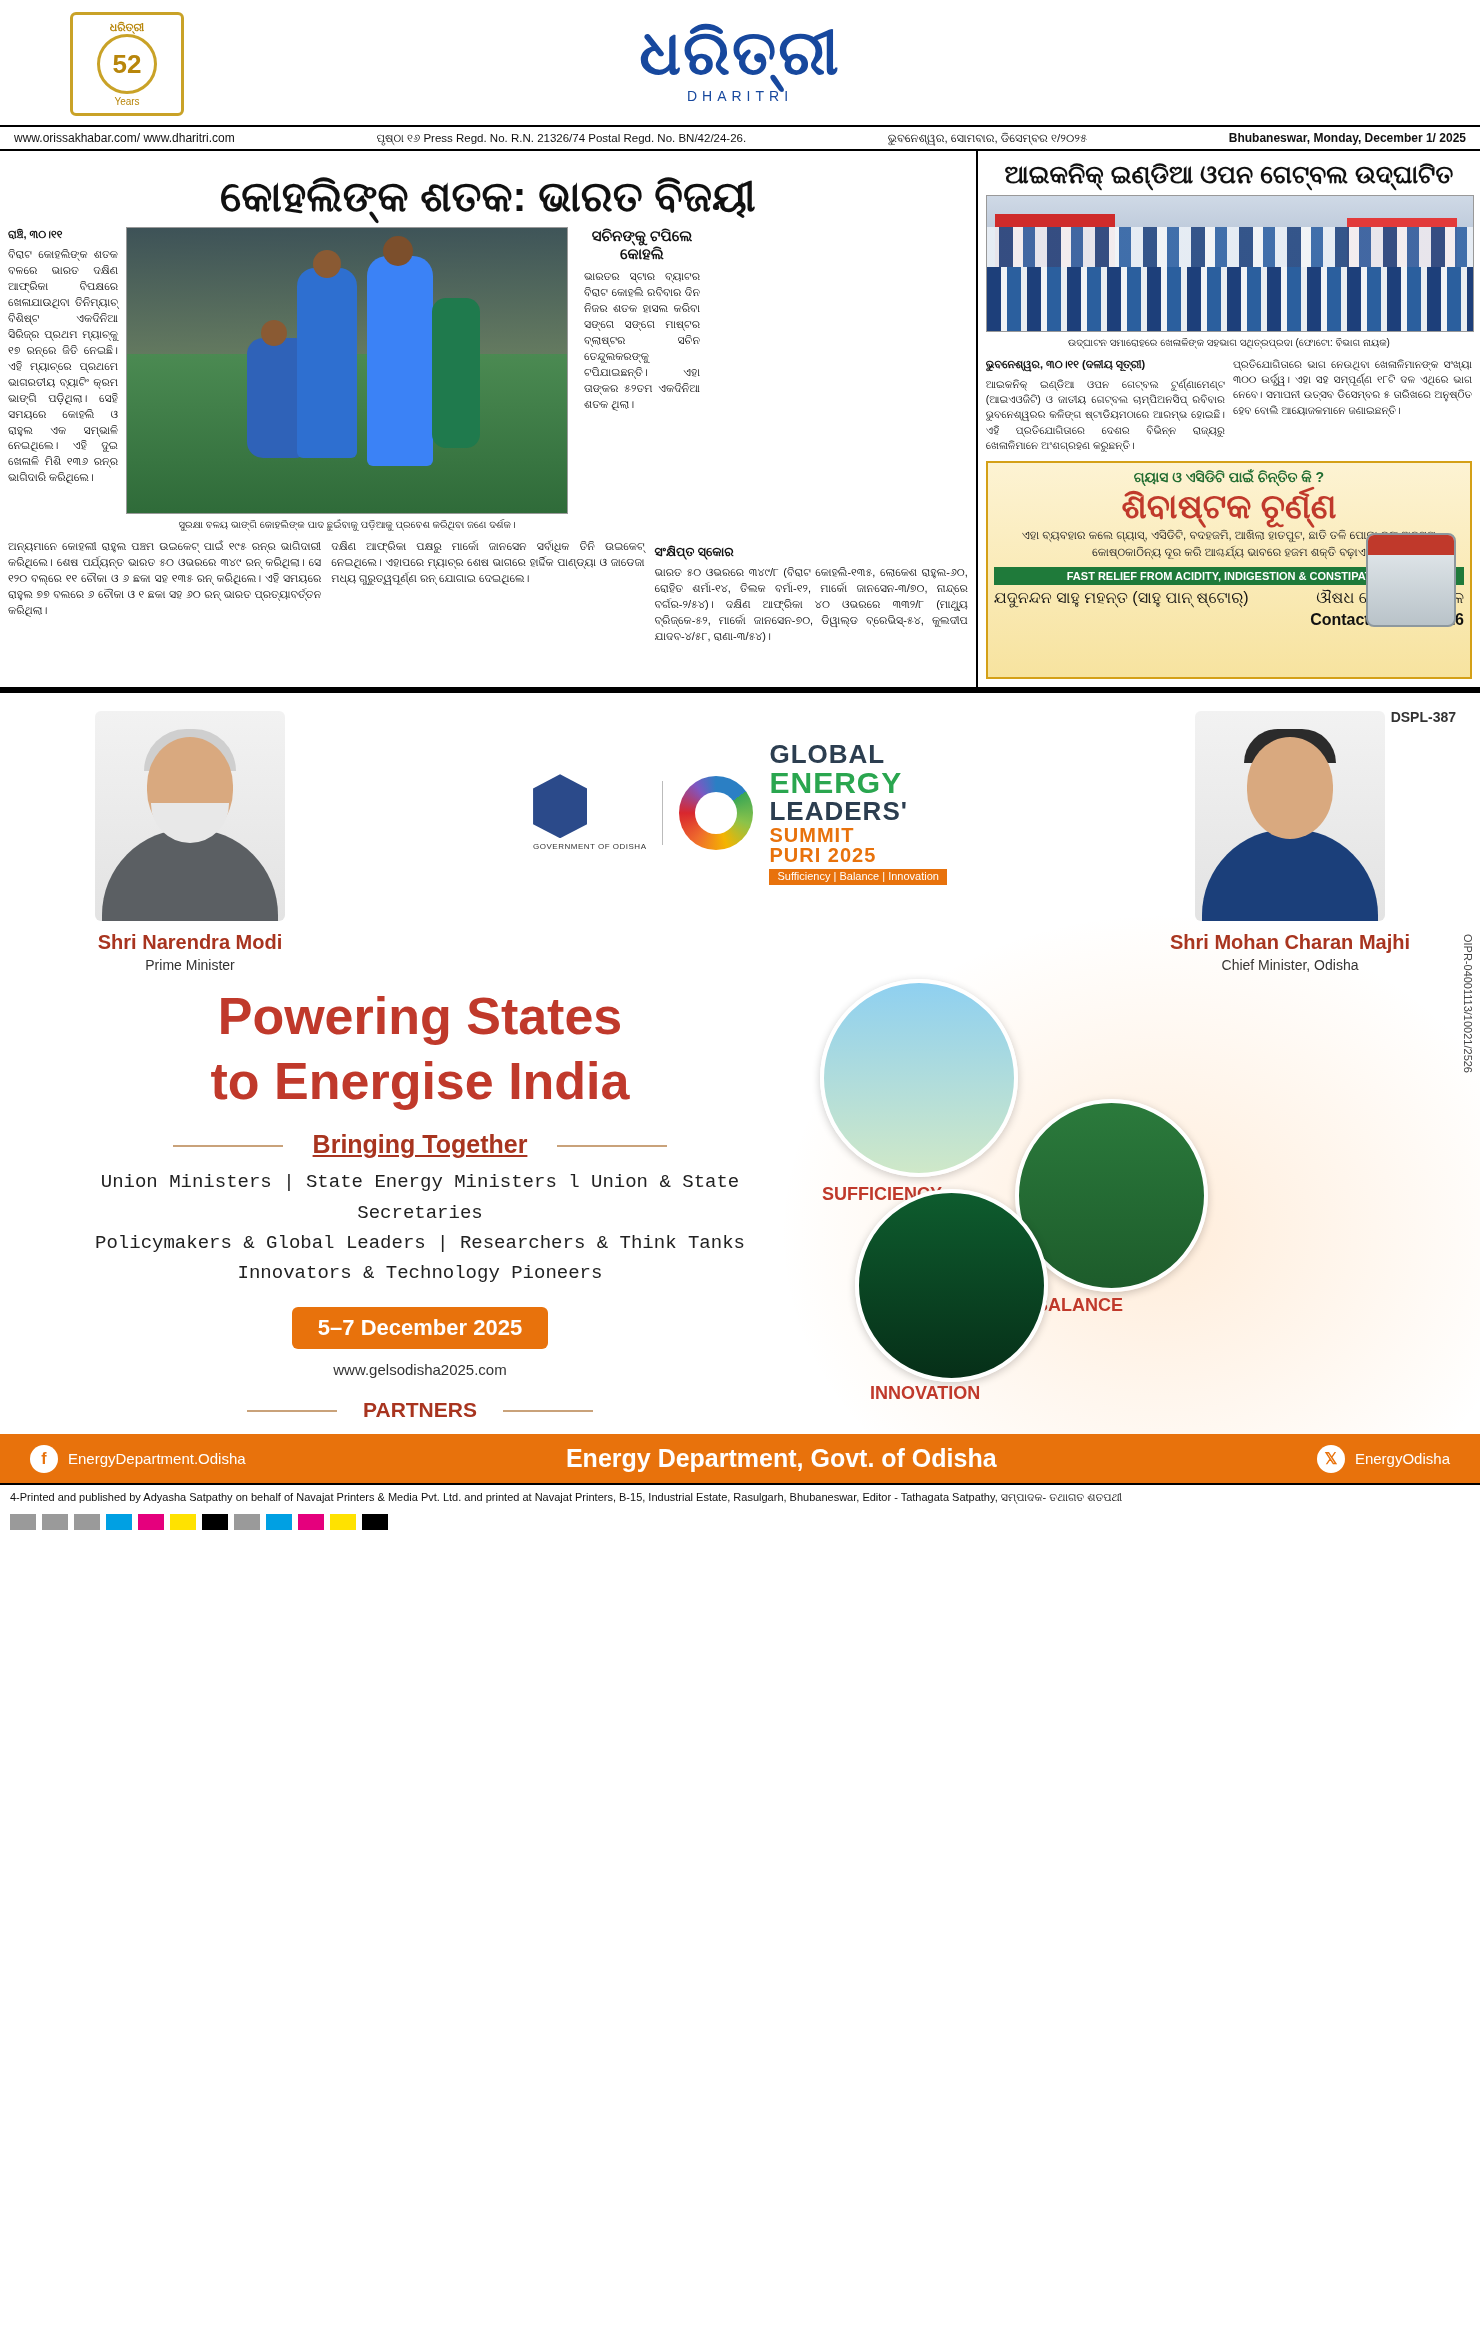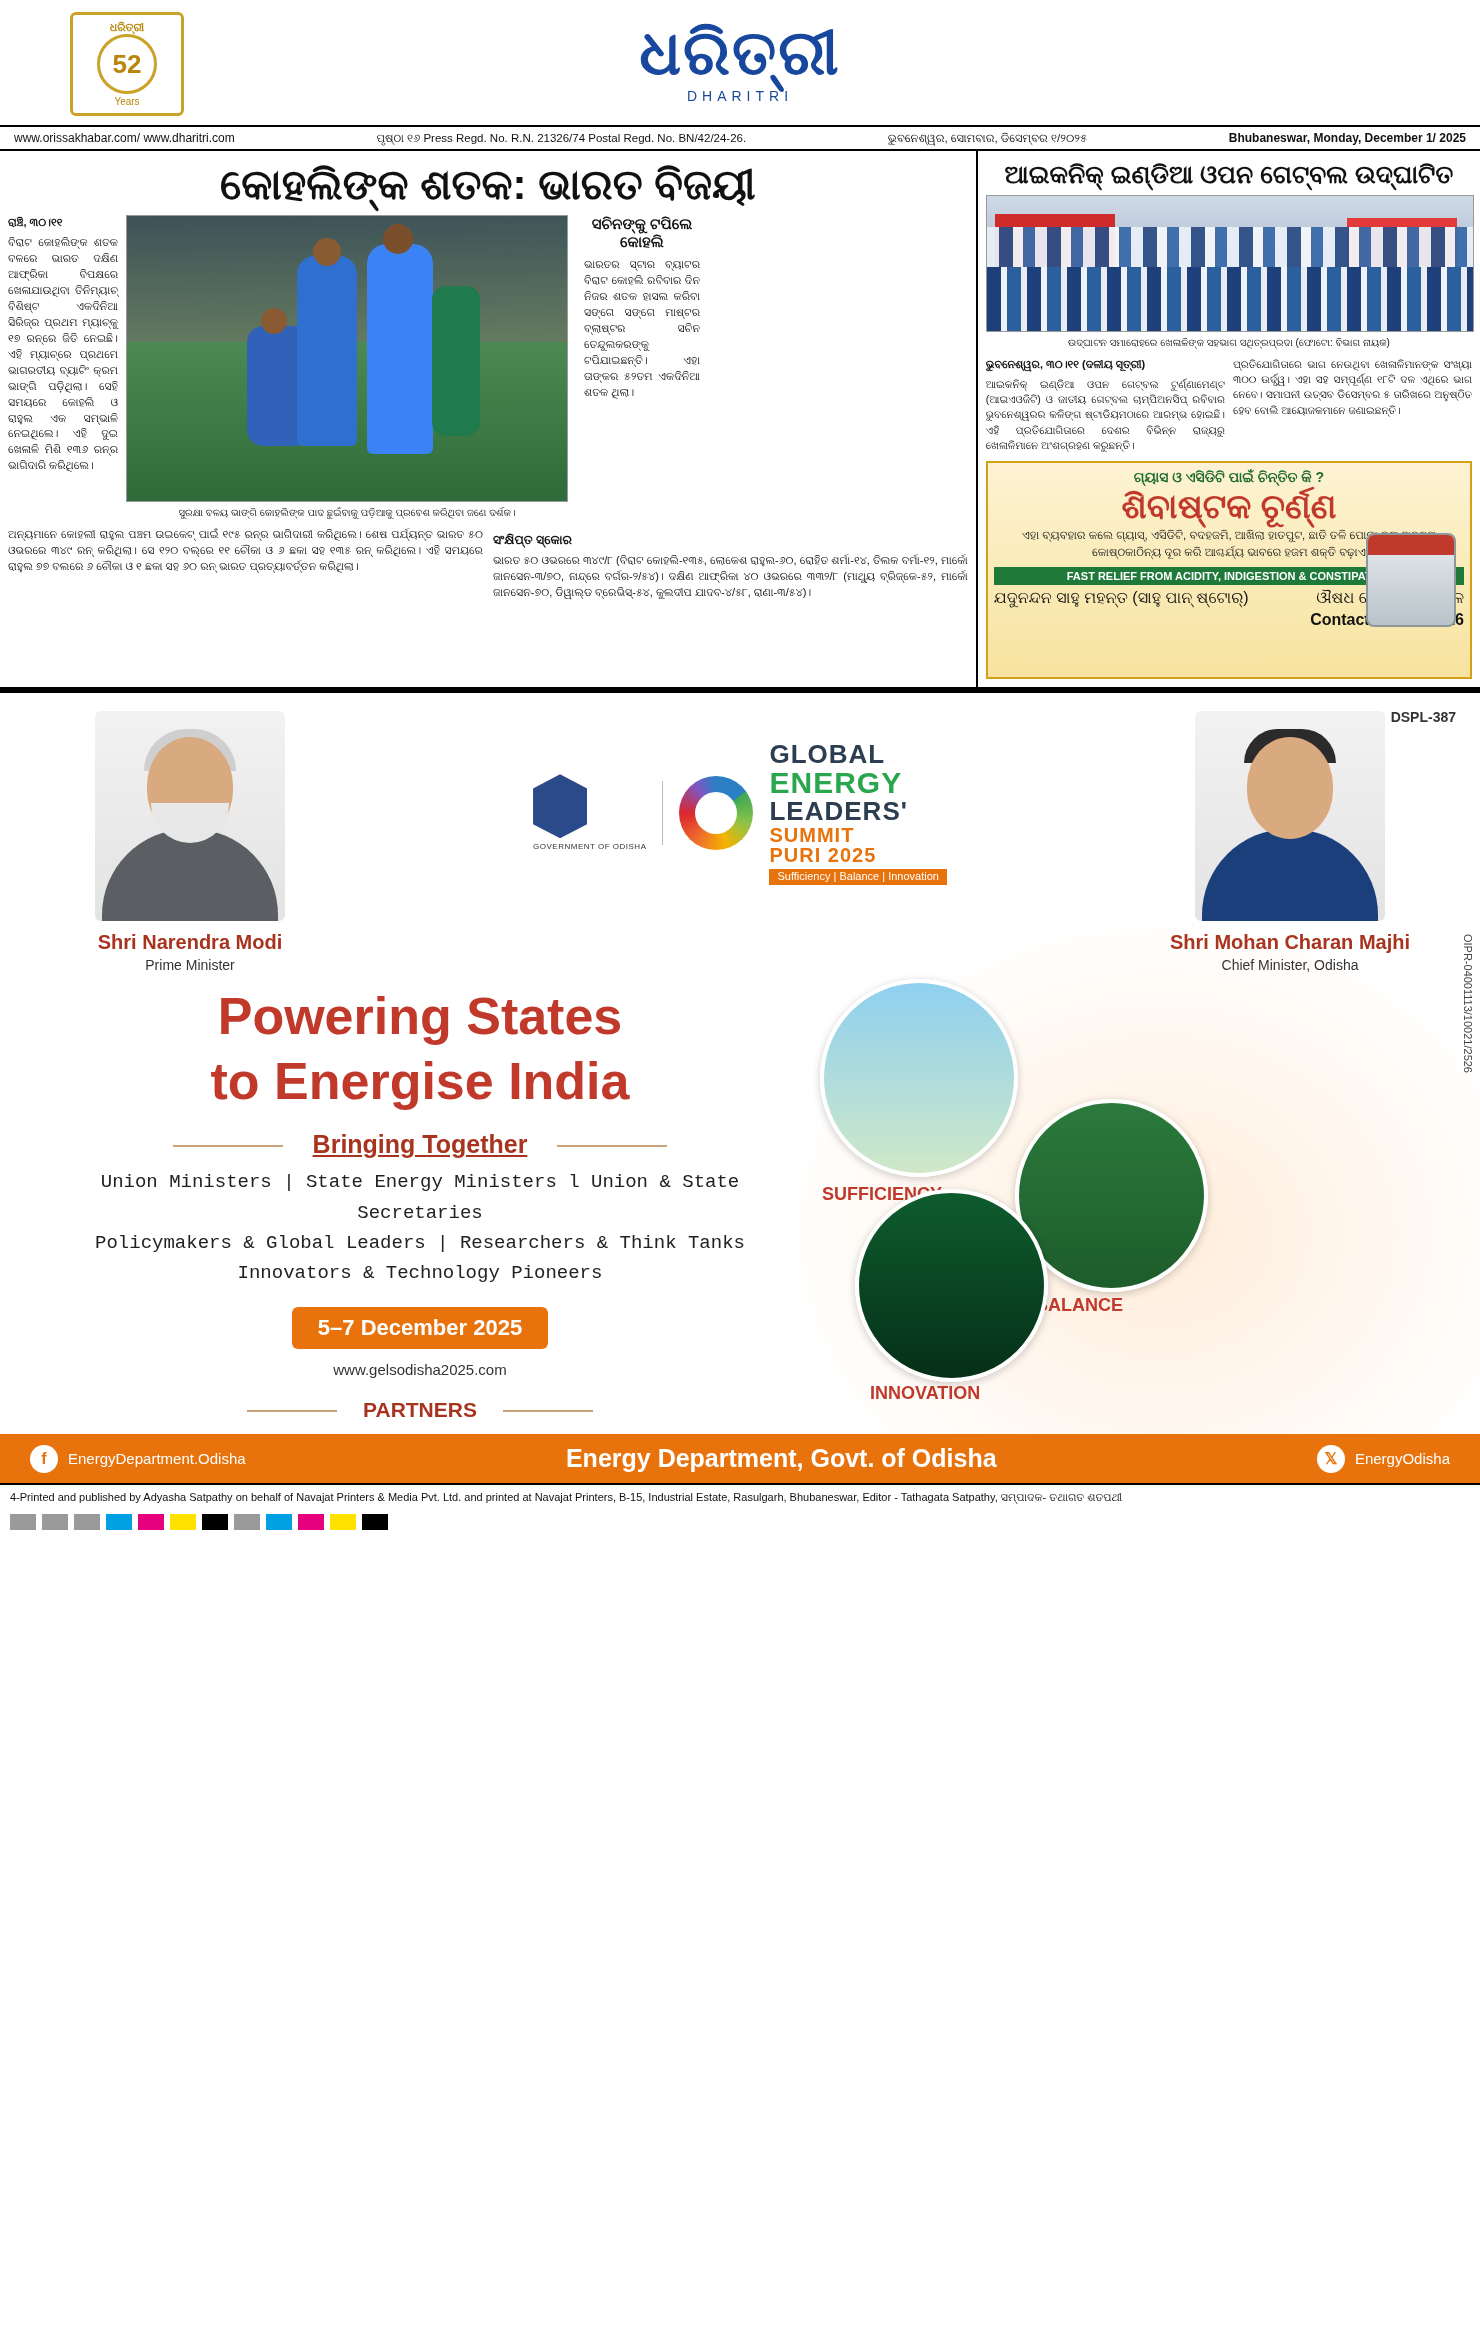--- a/index.html
+++ b/index.html
@@ -16,21 +16,21 @@
   .logo-od{font-size:62px;font-weight:bold;color:#17489e;letter-spacing:2px;line-height:1;}
   .logo-en{font-size:14px;letter-spacing:5px;color:#17489e;margin-top:4px;}
 
   .infobar{display:flex;align-items:center;justify-content:space-between;font-size:12px;padding:4px 14px;border-bottom:2px solid #000;}
   .infobar .seg{white-space:nowrap;}
   .infobar .seg.mid{font-size:11.5px;}
   .infobar .seg.right{font-weight:bold;}
 
   
   .newsrow{display:flex;border-bottom:3px solid #000;}
-  .leftcol{width:1092px;border-right:2px solid #000;padding:6px 8px 8px 8px;box-sizing:border-box;}
+  .leftcol{width:1092px;border-right:2px solid #000;padding:18px 8px 8px 8px;box-sizing:border-box;}
   .rightcol{width:560px;padding:6px 8px 8px 8px;box-sizing:border-box;}
 
   .headline-main{font-size:42px;font-weight:bold;color:#111;line-height:1.15;text-align:center;margin:4px 0 6px;}
   .headline-sub{font-size:25px;font-weight:bold;color:#111;line-height:1.2;text-align:center;margin:2px 0 6px;}
 
   .lead-grid{display:flex;gap:8px;}
   .lead-col-text{width:110px;font-size:11px;line-height:1.45;text-align:justify;}
   .dateline{font-size:11px;font-weight:bold;margin-bottom:4px;}
   .photo-main{width:440px;height:285px;background:linear-gradient(170deg,#2f5e3c 0%,#3d7a4b 35%,#49874f 60%,#9fbf7a 100%);position:relative;overflow:hidden;border:1px solid #999;}
   .photo-main .crowd{position:absolute;left:0;top:0;width:100%;height:46%;background:linear-gradient(180deg,#40505c,#6b7a63);opacity:.85;}
@@ -196,20 +196,21 @@
         </div>
 
         <div class="col-side">
           <div class="side-head">ସଚିନଙ୍କୁ ଟପିଲେ କୋହଲି</div>
           <div>ଭାରତର ସ୍ଟାର ବ୍ୟାଟର ବିରାଟ କୋହଲି ରବିବାର ଦିନ ନିଜର ଶତକ ହାସଲ କରିବା ସଙ୍ଗେ ସଙ୍ଗେ ମାଷ୍ଟର ବ୍ଲାଷ୍ଟର ସଚିନ ତେନ୍ଦୁଲକରଙ୍କୁ ଟପିଯାଇଛନ୍ତି। ଏହା ତାଙ୍କର ୫୨ତମ ଏକଦିନିଆ ଶତକ ଥିଲା।</div>
         </div>
       </div>
 
       <div class="cols4">
         <div class="c">ଅନ୍ୟମାନେ କୋହଲୀ ରାହୁଲ ପଞ୍ଚମ ଉଇକେଟ୍‌ ପାଇଁ ୧୯୫ ରନ୍‌ର ଭାଗିଦାରୀ କରିଥିଲେ। ଶେଷ ପର୍ଯ୍ୟନ୍ତ ଭାରତ ୫୦ ଓଭରରେ ୩୪୯ ରନ୍‌ କରିଥିଲା। ସେ ୧୨୦ ବଲ୍‌ରେ ୧୧ ଚୌକା ଓ ୬ ଛକା ସହ ୧୩୫ ରନ୍‌ କରିଥିଲେ। ଏହି ସମୟରେ ରାହୁଲ ୭୭ ବଲରେ ୬ ଚୌକା ଓ ୧ ଛକା ସହ ୬୦ ରନ୍‌ ଭାରତ ପ୍ରତ୍ୟାବର୍ତ୍ତନ କରିଥିଲା।</div>
+        <div class="c">ଦକ୍ଷିଣ ଆଫ୍ରିକା ପକ୍ଷରୁ ମାର୍କୋ ଜାନସେନ ସର୍ବାଧିକ ତିନି ଉଇକେଟ୍‌ ନେଇଥିଲେ। ଏହାପରେ ମ୍ୟାଚ୍‌ର ଶେଷ ଭାଗରେ ହାର୍ଦ୍ଦିକ ପାଣ୍ଡ୍ୟା ଓ ଜାଡେଜା ମଧ୍ୟ ଗୁରୁତ୍ୱପୂର୍ଣ୍ଣ ରନ୍‌ ଯୋଗାଇ ଦେଇଥିଲେ।</div>
         <div class="c">
           <div class="subhead">ସଂକ୍ଷିପ୍ତ ସ୍କୋର</div>
           <div>ଭାରତ ୫୦ ଓଭରରେ ୩୪୯/୮ (ବିରାଟ କୋହଲି-୧୩୫, ଲୋକେଶ ରାହୁଲ-୬୦, ରୋହିତ ଶର୍ମା-୧୪, ତିଲକ ବର୍ମା-୧୨, ମାର୍କୋ ଜାନସେନ-୩/୭୦, ନାନ୍ଦ୍ରେ ବର୍ଗର-୨/୫୪)। ଦକ୍ଷିଣ ଆଫ୍ରିକା ୪୦ ଓଭରରେ ୩୩୨/୮ (ମାଥ୍ୟୁ ବ୍ରିଜ୍‌କେ-୫୨, ମାର୍କୋ ଜାନସେନ-୭୦, ଡିୱାଲ୍ଡ ବ୍ରେଭିସ୍‌-୫୪, କୁଲଦୀପ ଯାଦବ-୪/୫୮, ରାଣା-୩/୫୪)।</div>
         </div>
       </div>
     </div>
 
     <div class="rightcol">
       <div class="headline-sub">ଆଇକନିକ୍‌ ଇଣ୍ଡିଆ ଓପନ ଗେଟ୍‌ବଲ ଉଦ୍‌ଘାଟିତ</div>
 

